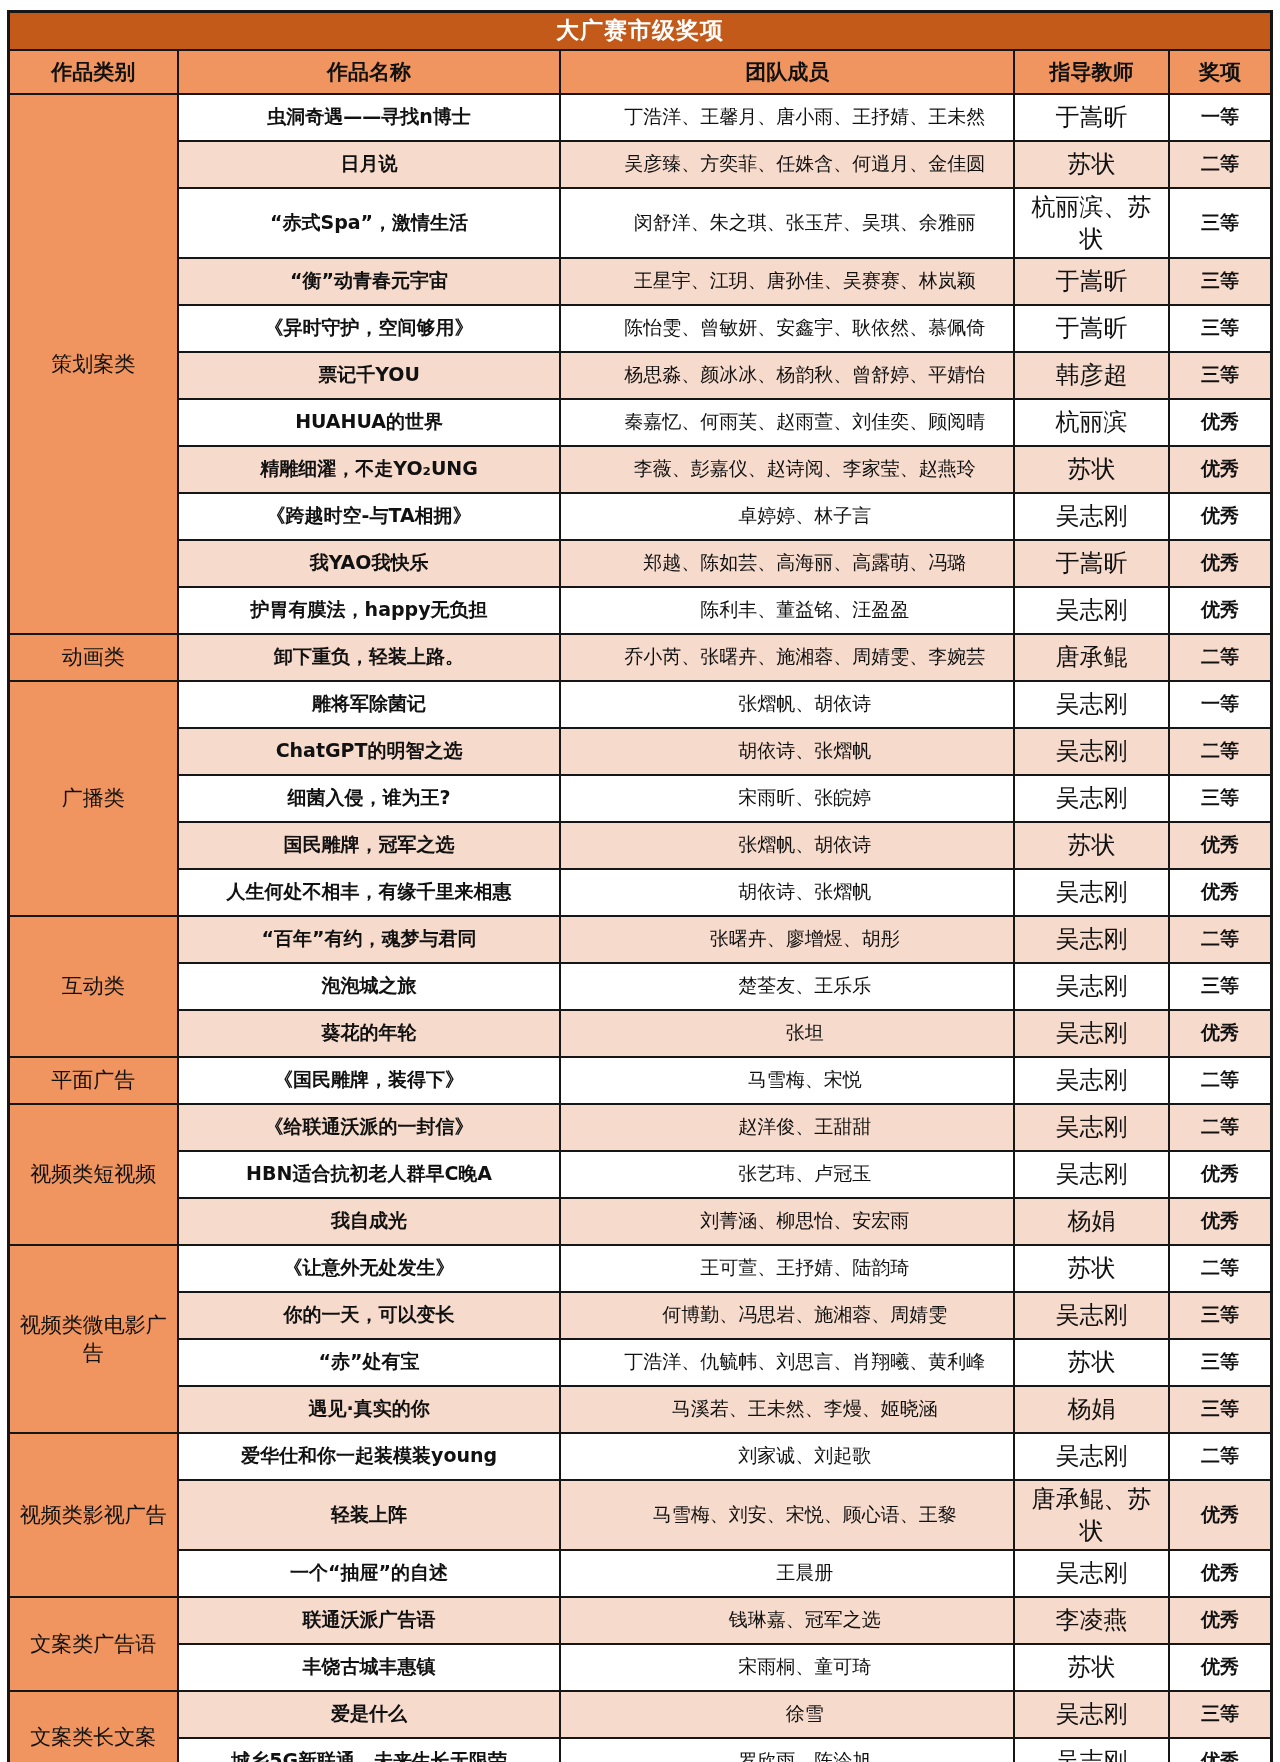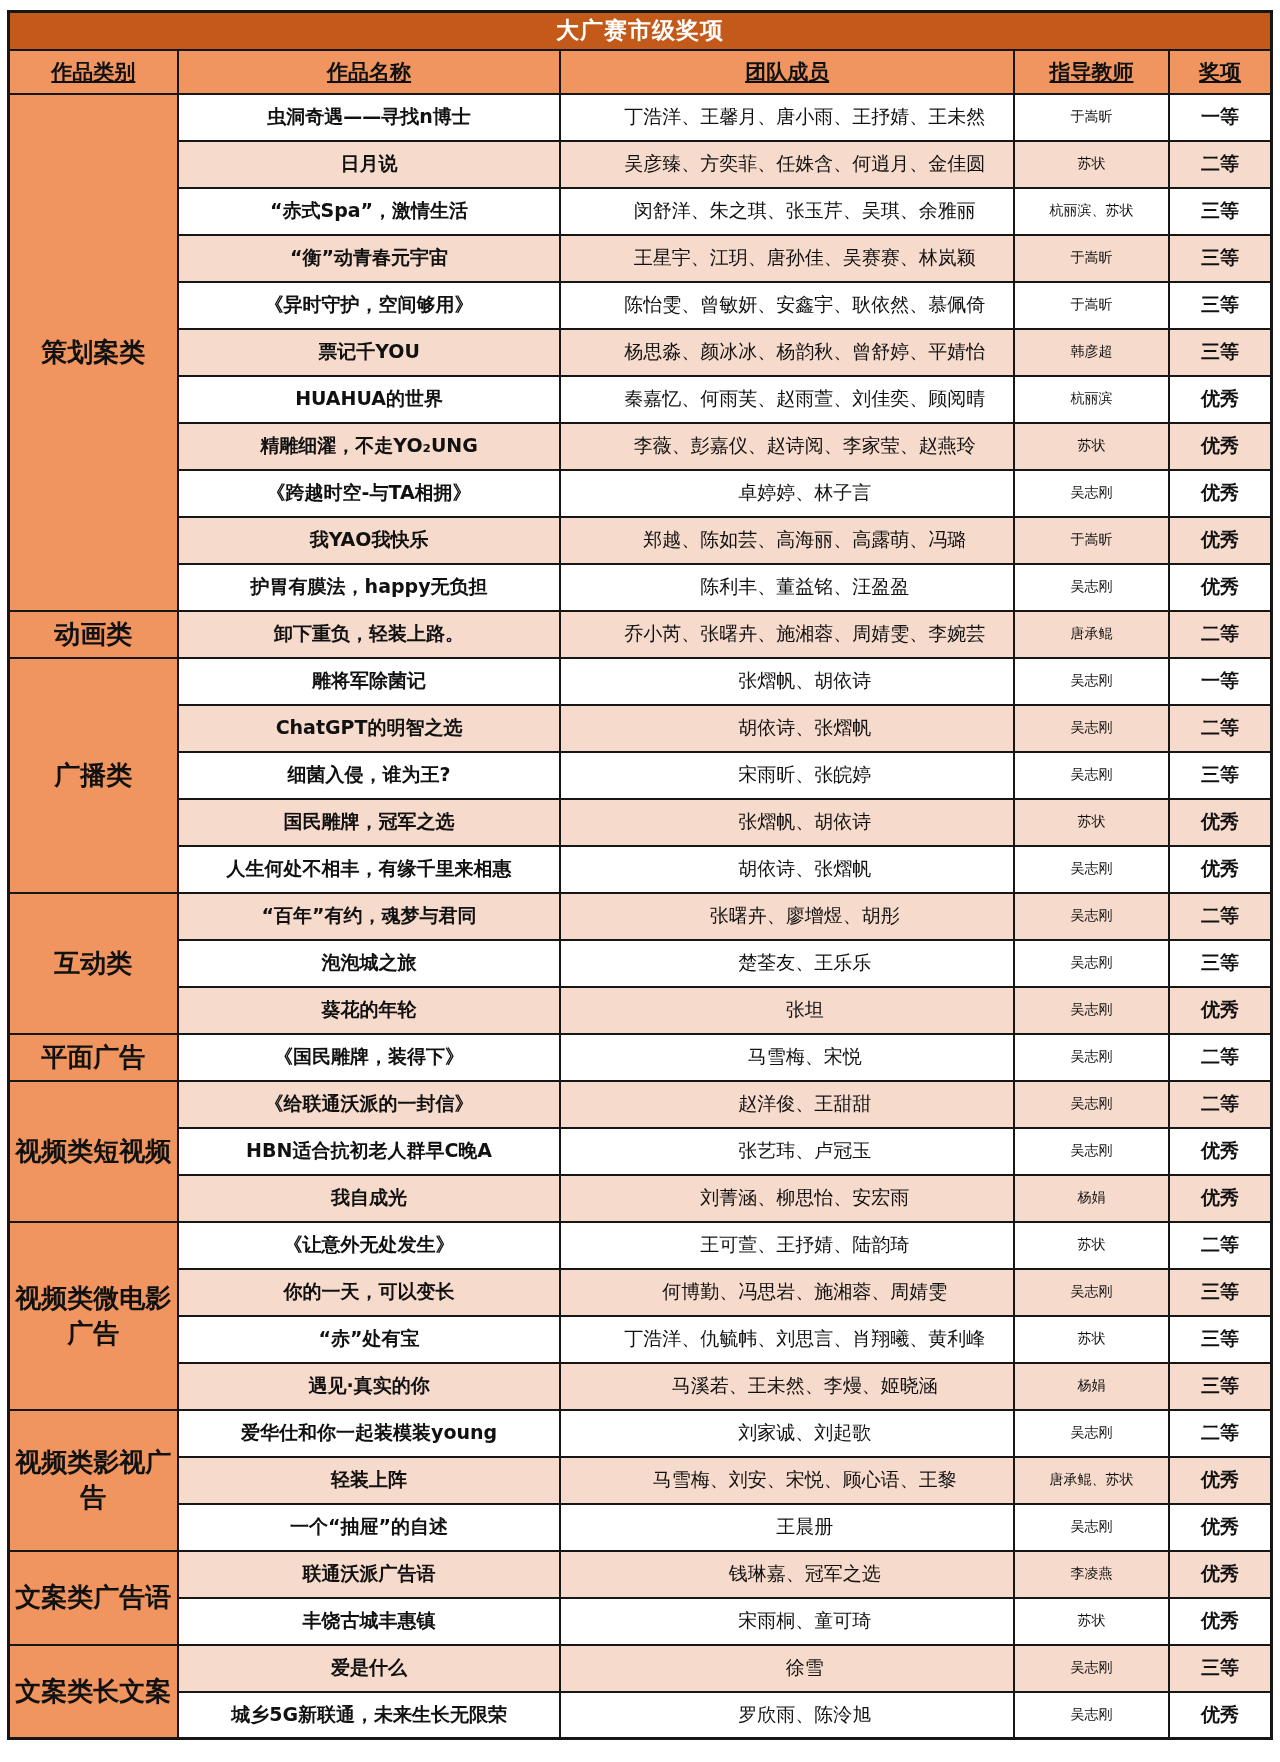--- a/index.html
+++ b/index.html
@@ -49,34 +49,33 @@
     font-size: 23px;
     font-weight: bold;
     letter-spacing: 1px;
   }
   tr.head-row th {
     height: 44px;
     background: var(--header);
     color: var(--text);
     font-size: 21px;
     font-weight: bold;
-    text-decoration: underline;
   }
   tbody tr { height: 47px; }
   td.cat-cell {
     background: var(--header);
-    font-weight: bold;
-    font-size: 26px;
+    font-weight: normal;
+    font-size: 21px;
   }
   td.name-cell {
     font-weight: bold;
     font-size: 19px;
   }
   td.members-cell { font-size: 19px; padding-left: 40px; }
-  td.teacher-cell { font-size: 14px; }
+  td.teacher-cell { font-size: 24px; }
   td.award-cell   { font-size: 19px; font-weight: bold; }
   tr.row-even td.data { background: var(--row); }
   tr.row-odd  td.data { background: var(--row-alt); }
 </style>
 </head>
 <body>
 
 <div class="wrap">
   <table class="awards">
     <colgroup>

